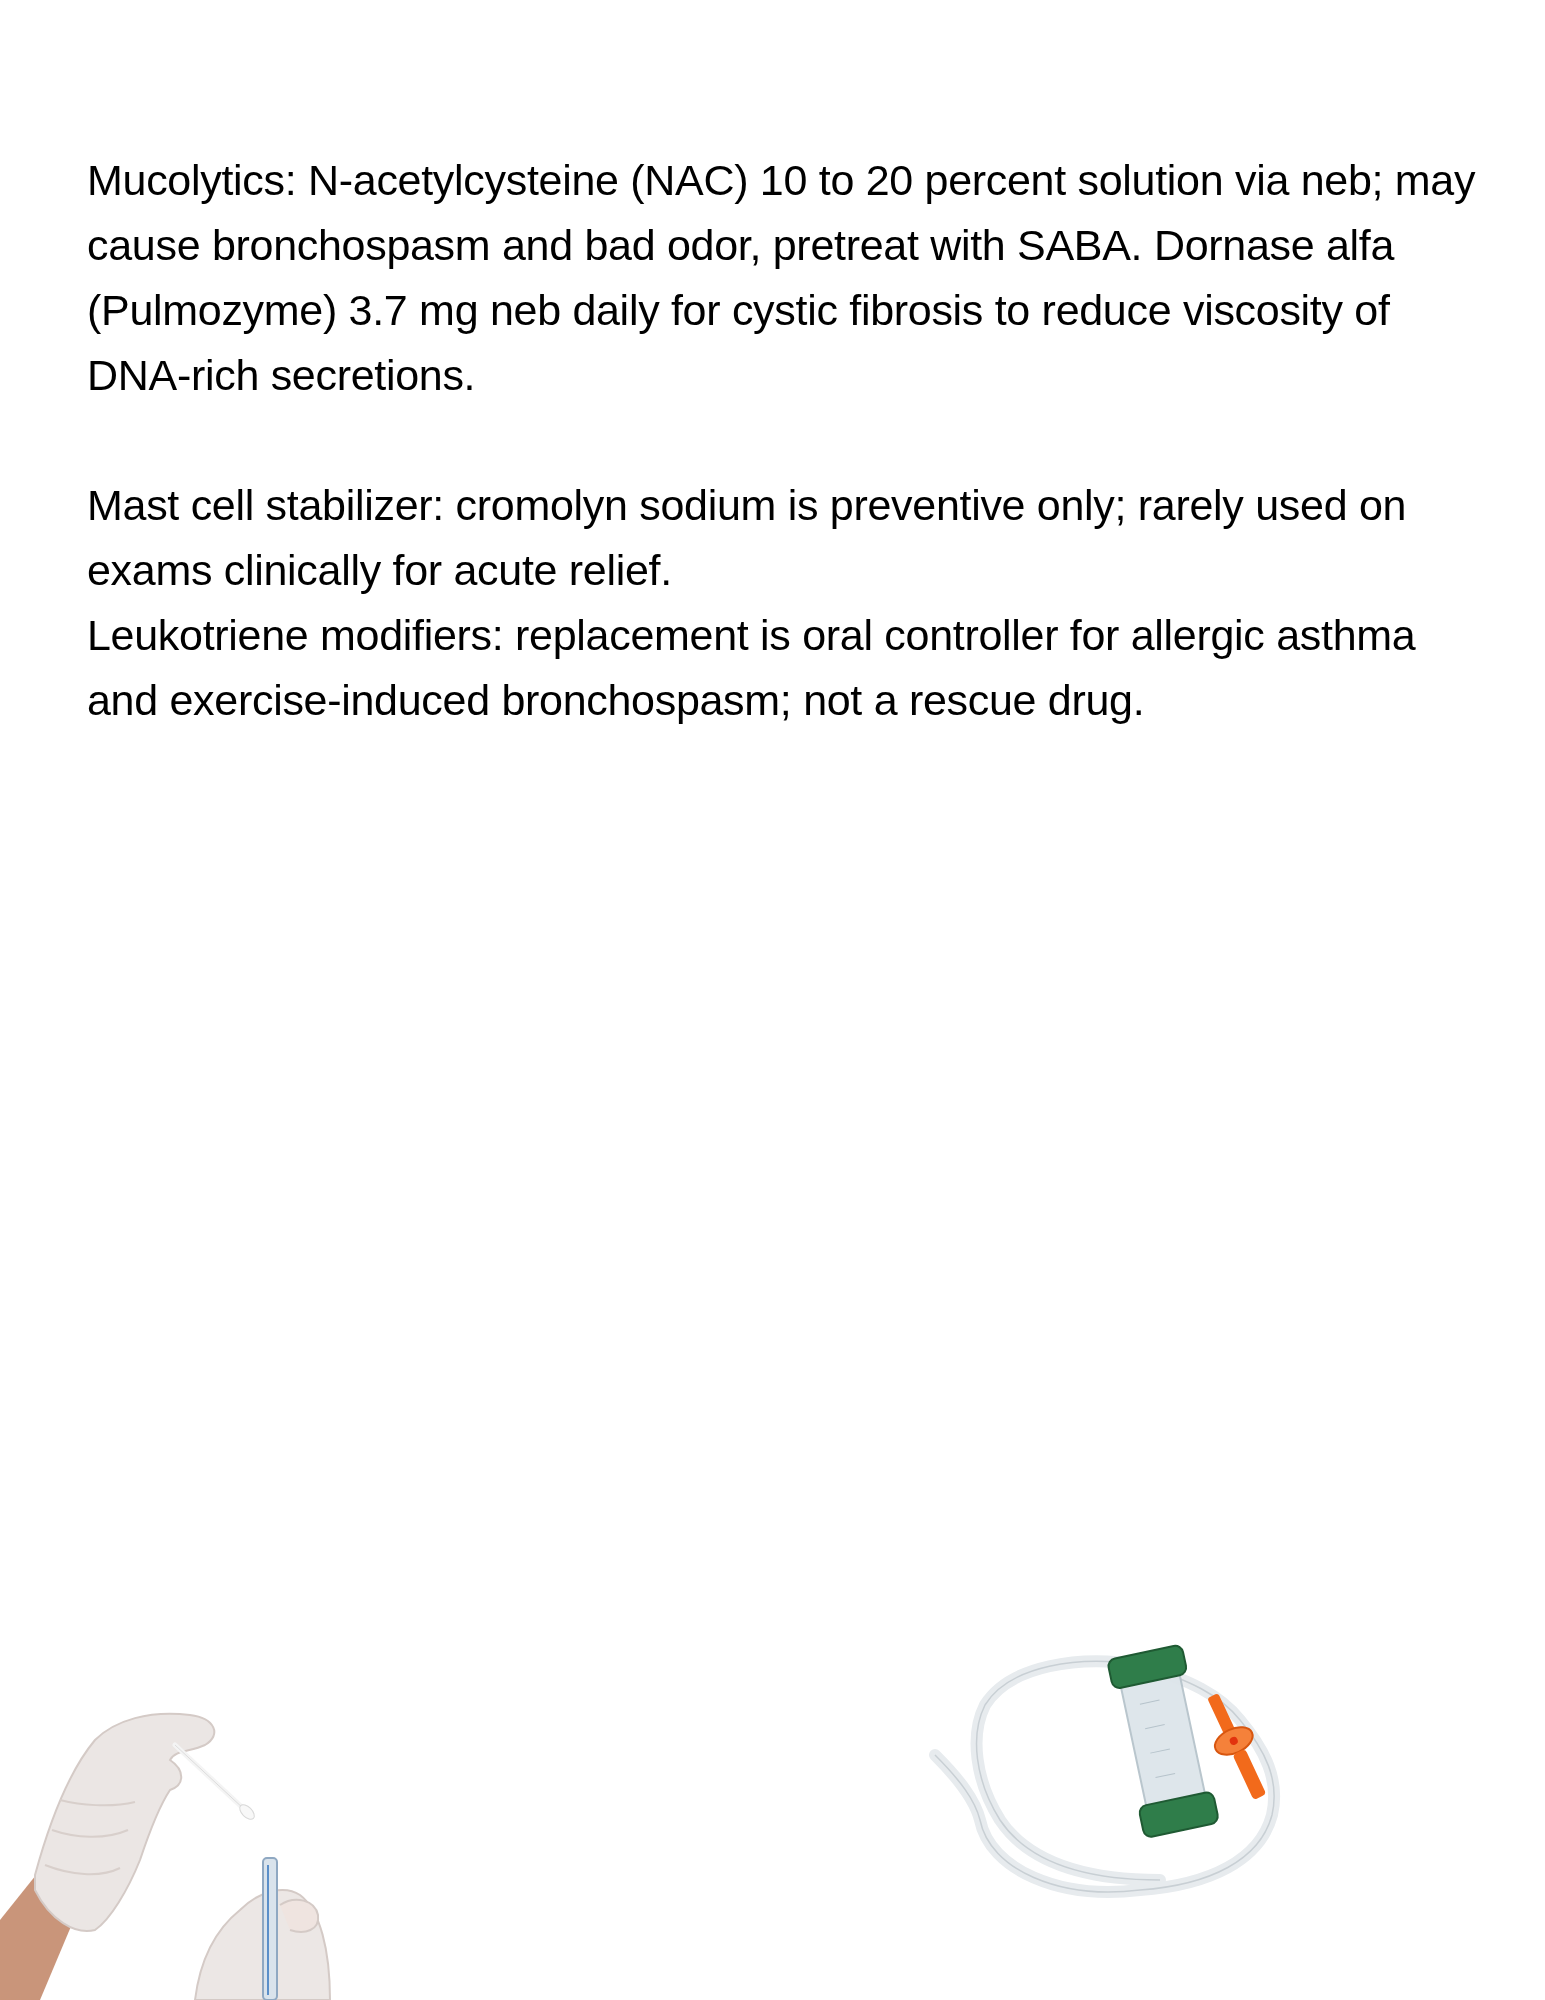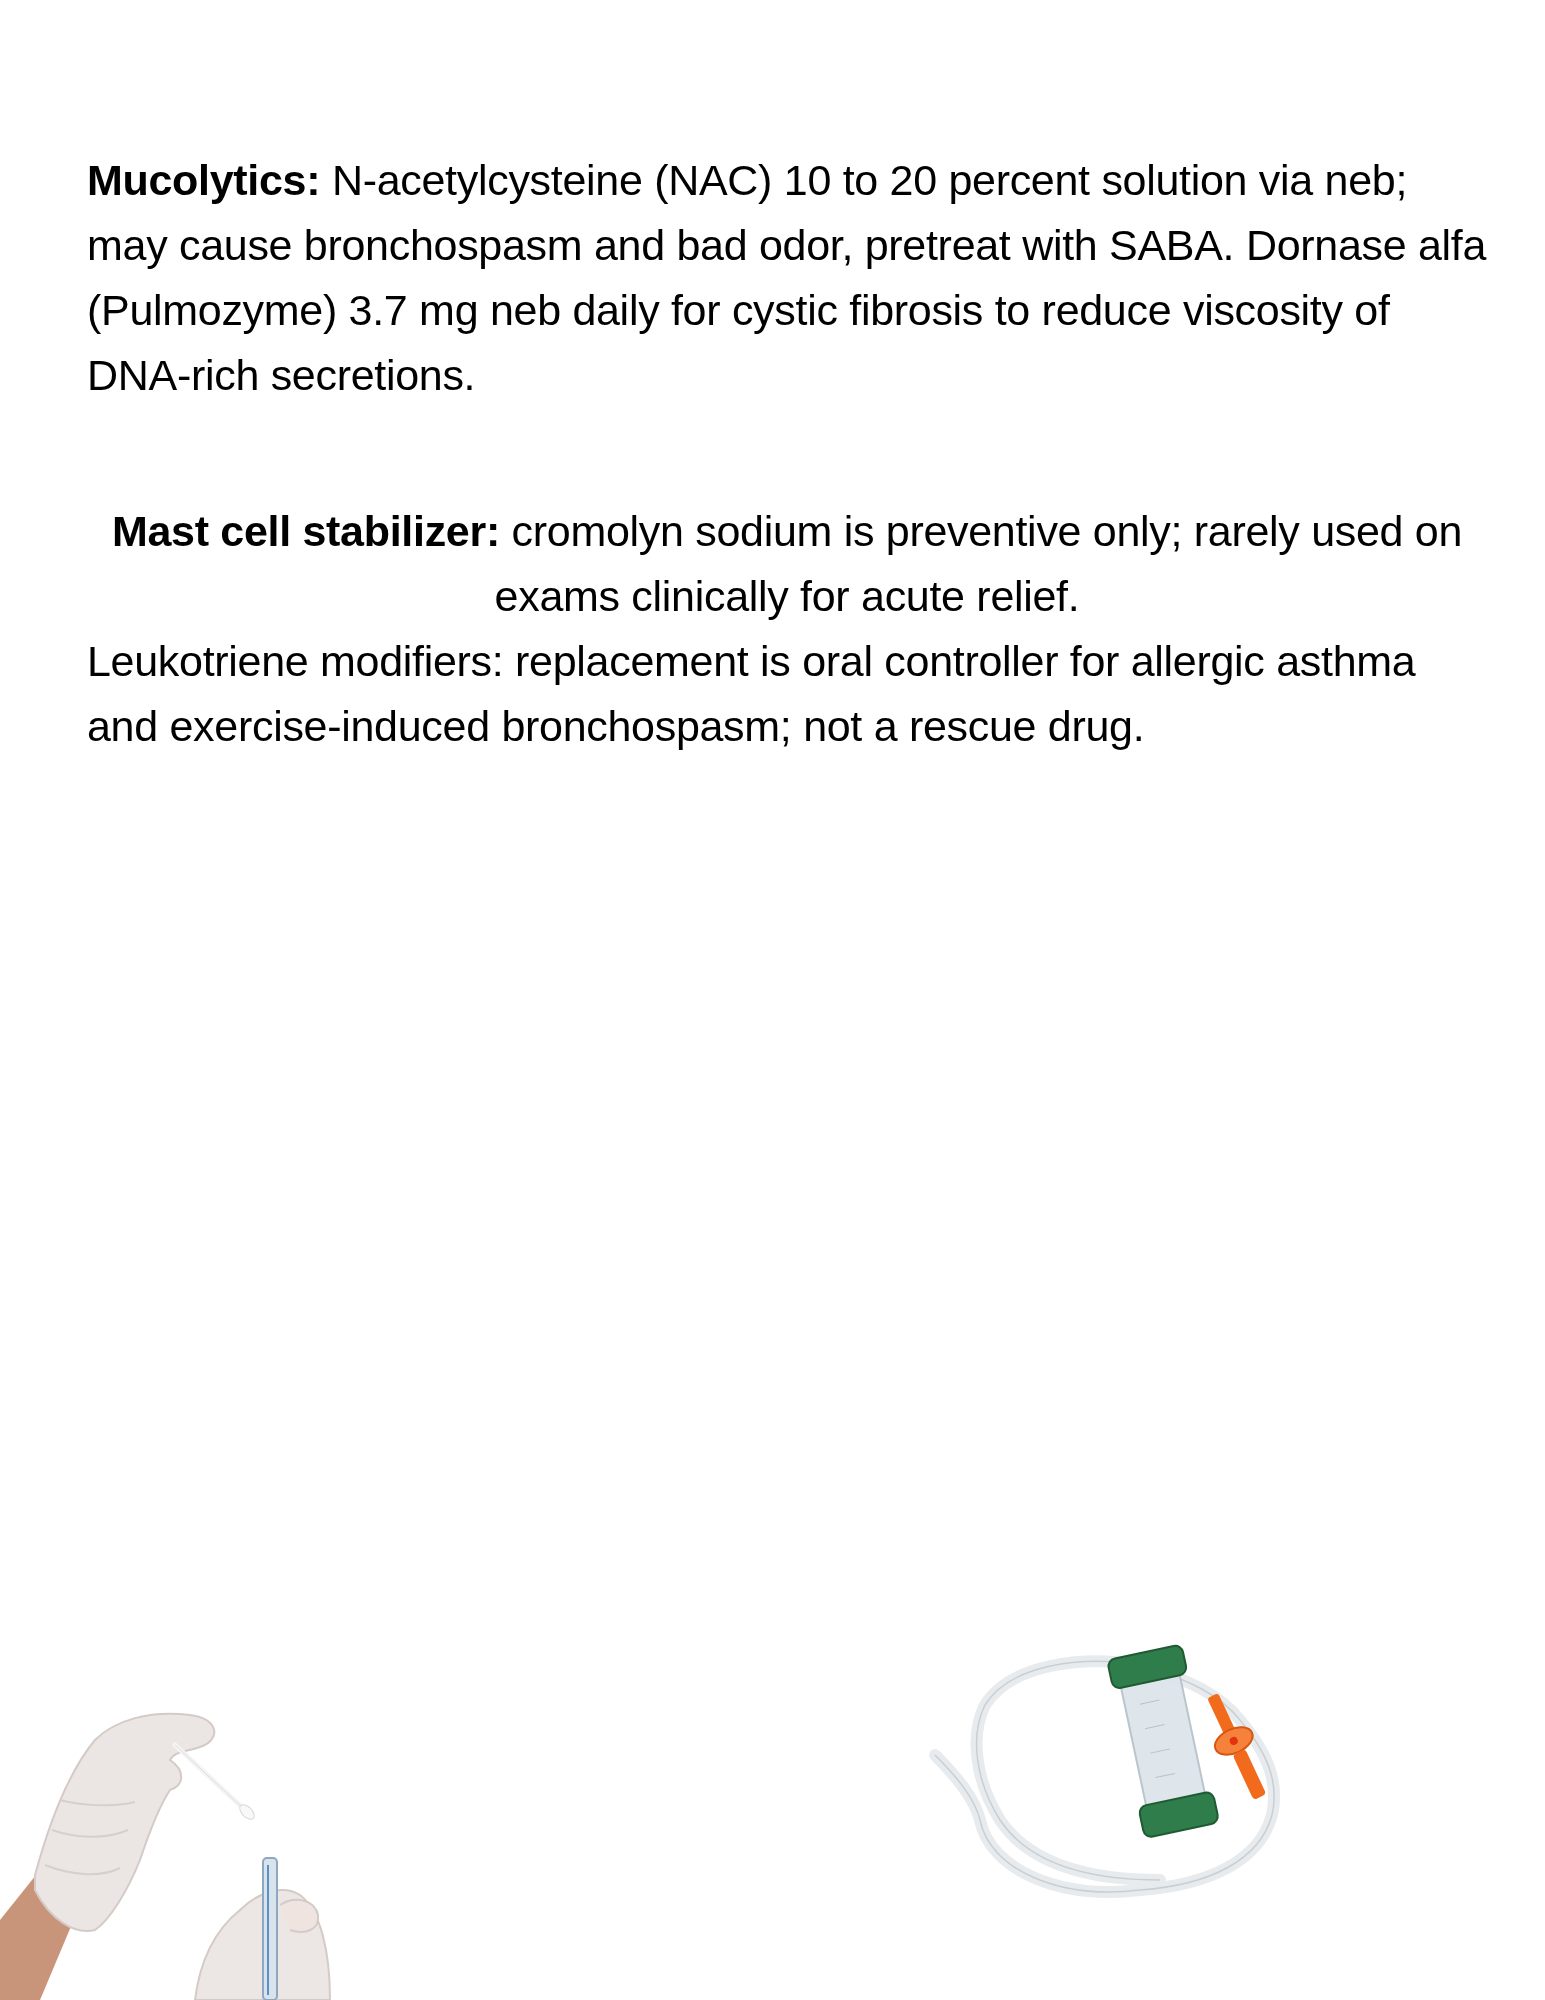--- a/index.html
+++ b/index.html
@@ -21,25 +21,24 @@
       top: 148px;
       width: 1400px;
       font-size: 43px;
       line-height: 65px;
       letter-spacing: -0.3px;
     }
     .para {
       margin: 0;
     }
     .para-gap {
-      margin-top: 91px;
-      text-align: center;
+      margin-top: 65px;
     }
     .lead {
-      font-weight: bold;
+      font-weight: normal;
     }
     .illus {
       position: absolute;
     }
     .illus-gloves {
       left: 0;
       top: 1690px;
       width: 360px;
       height: 310px;
     }

